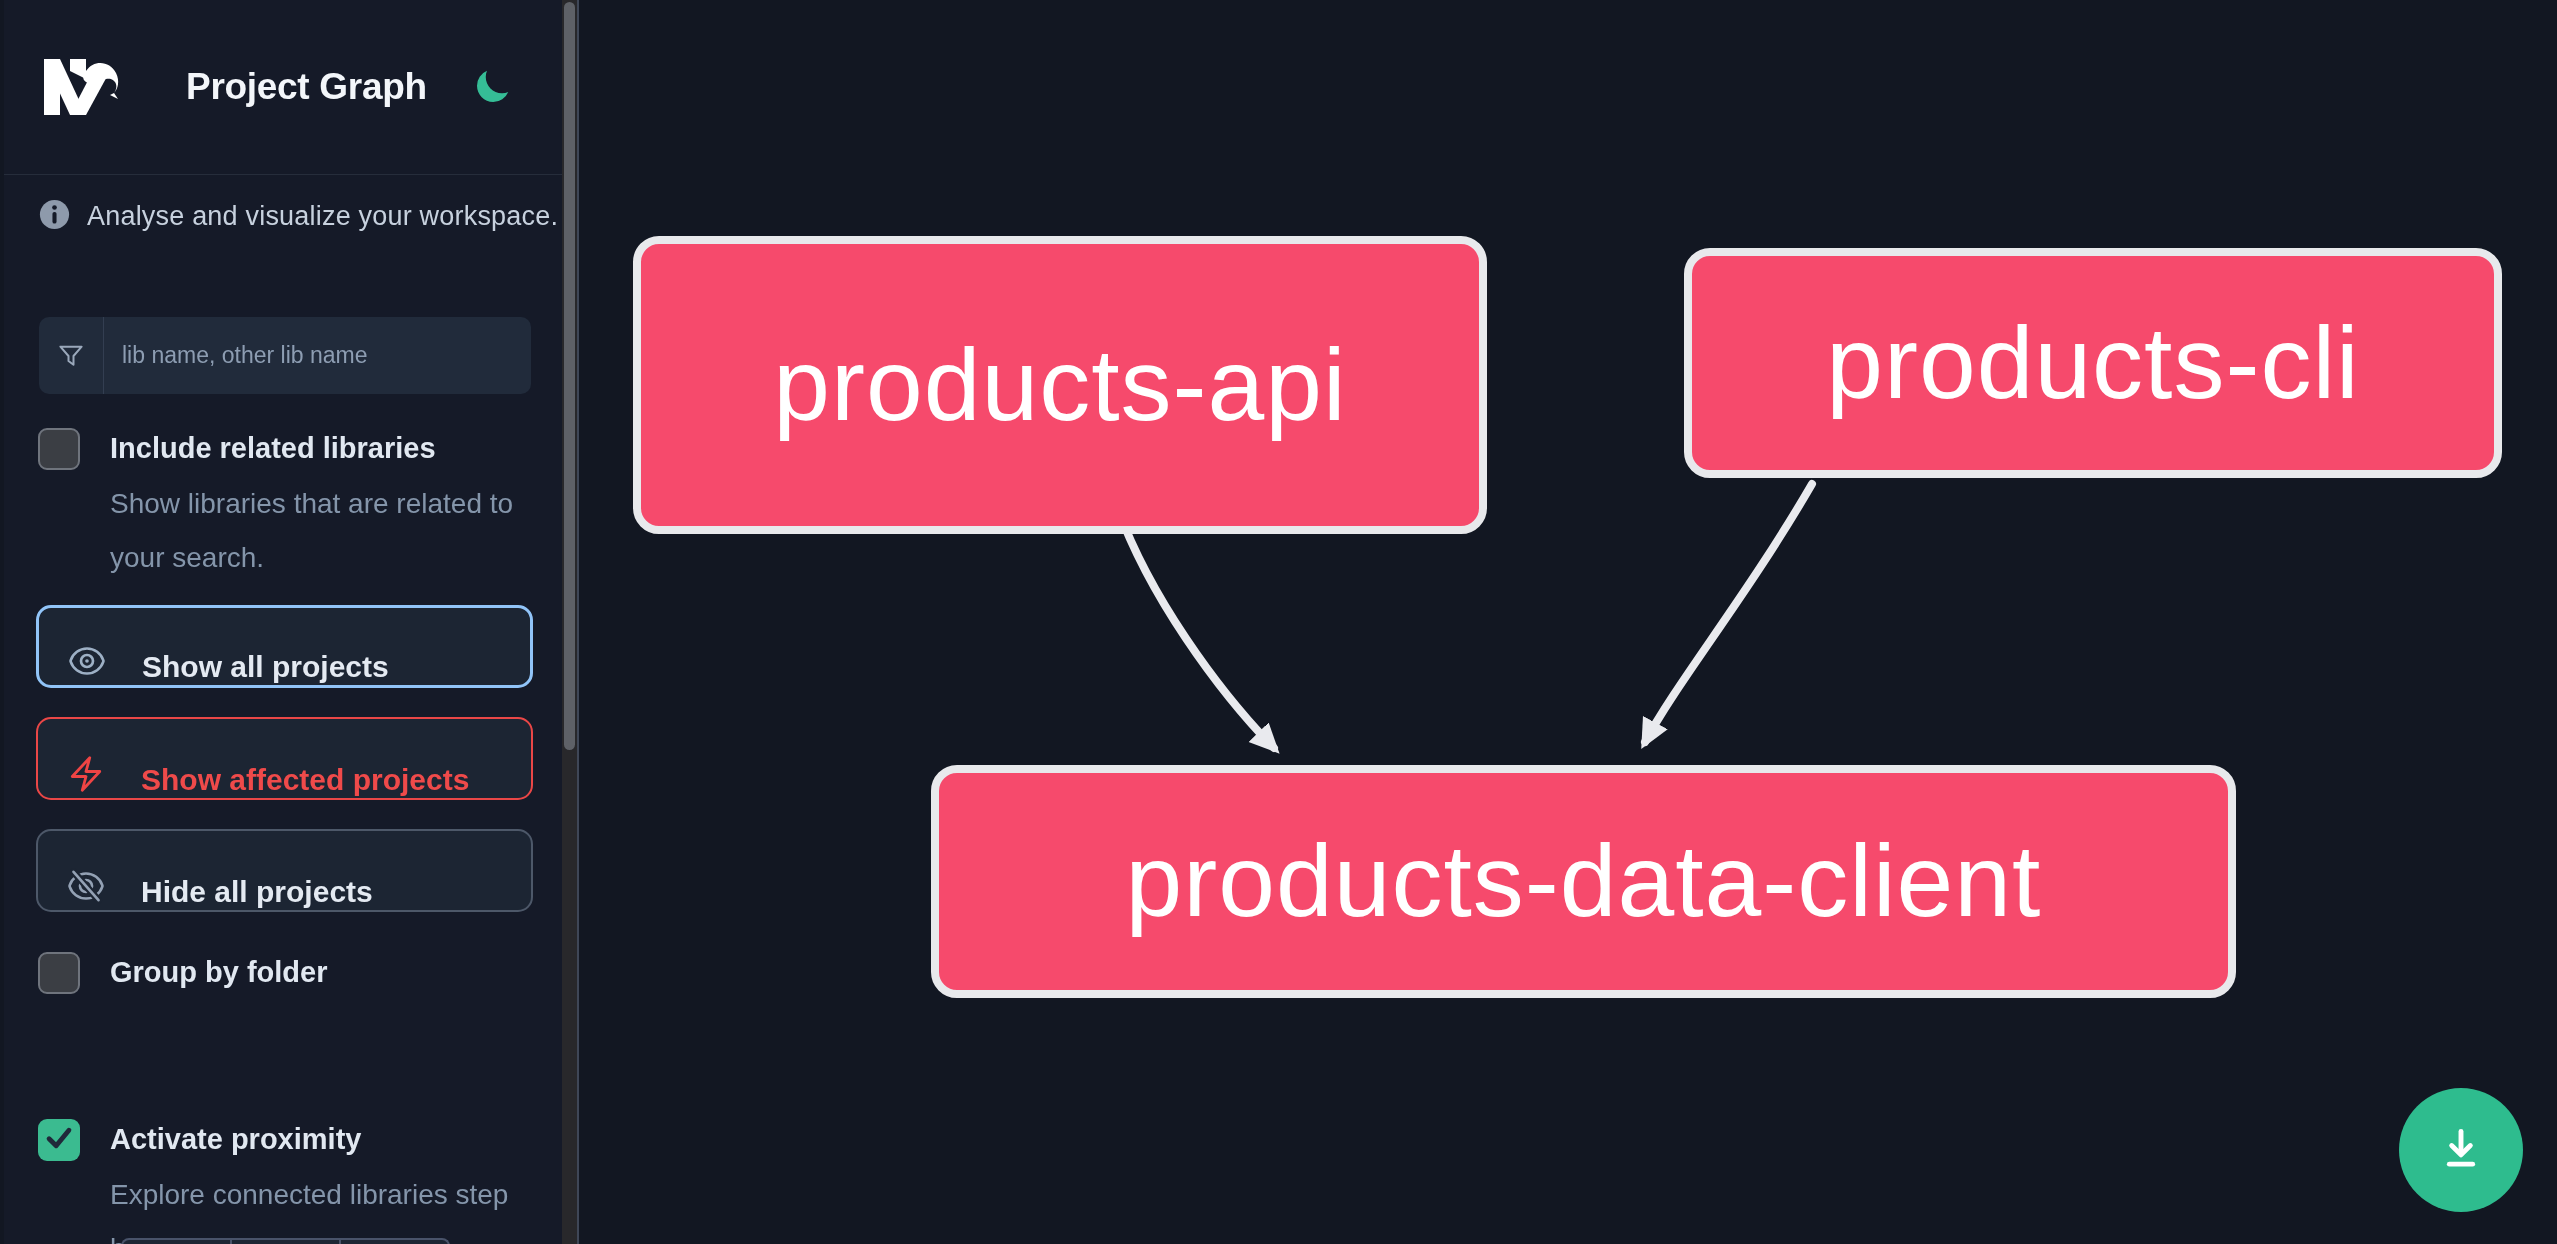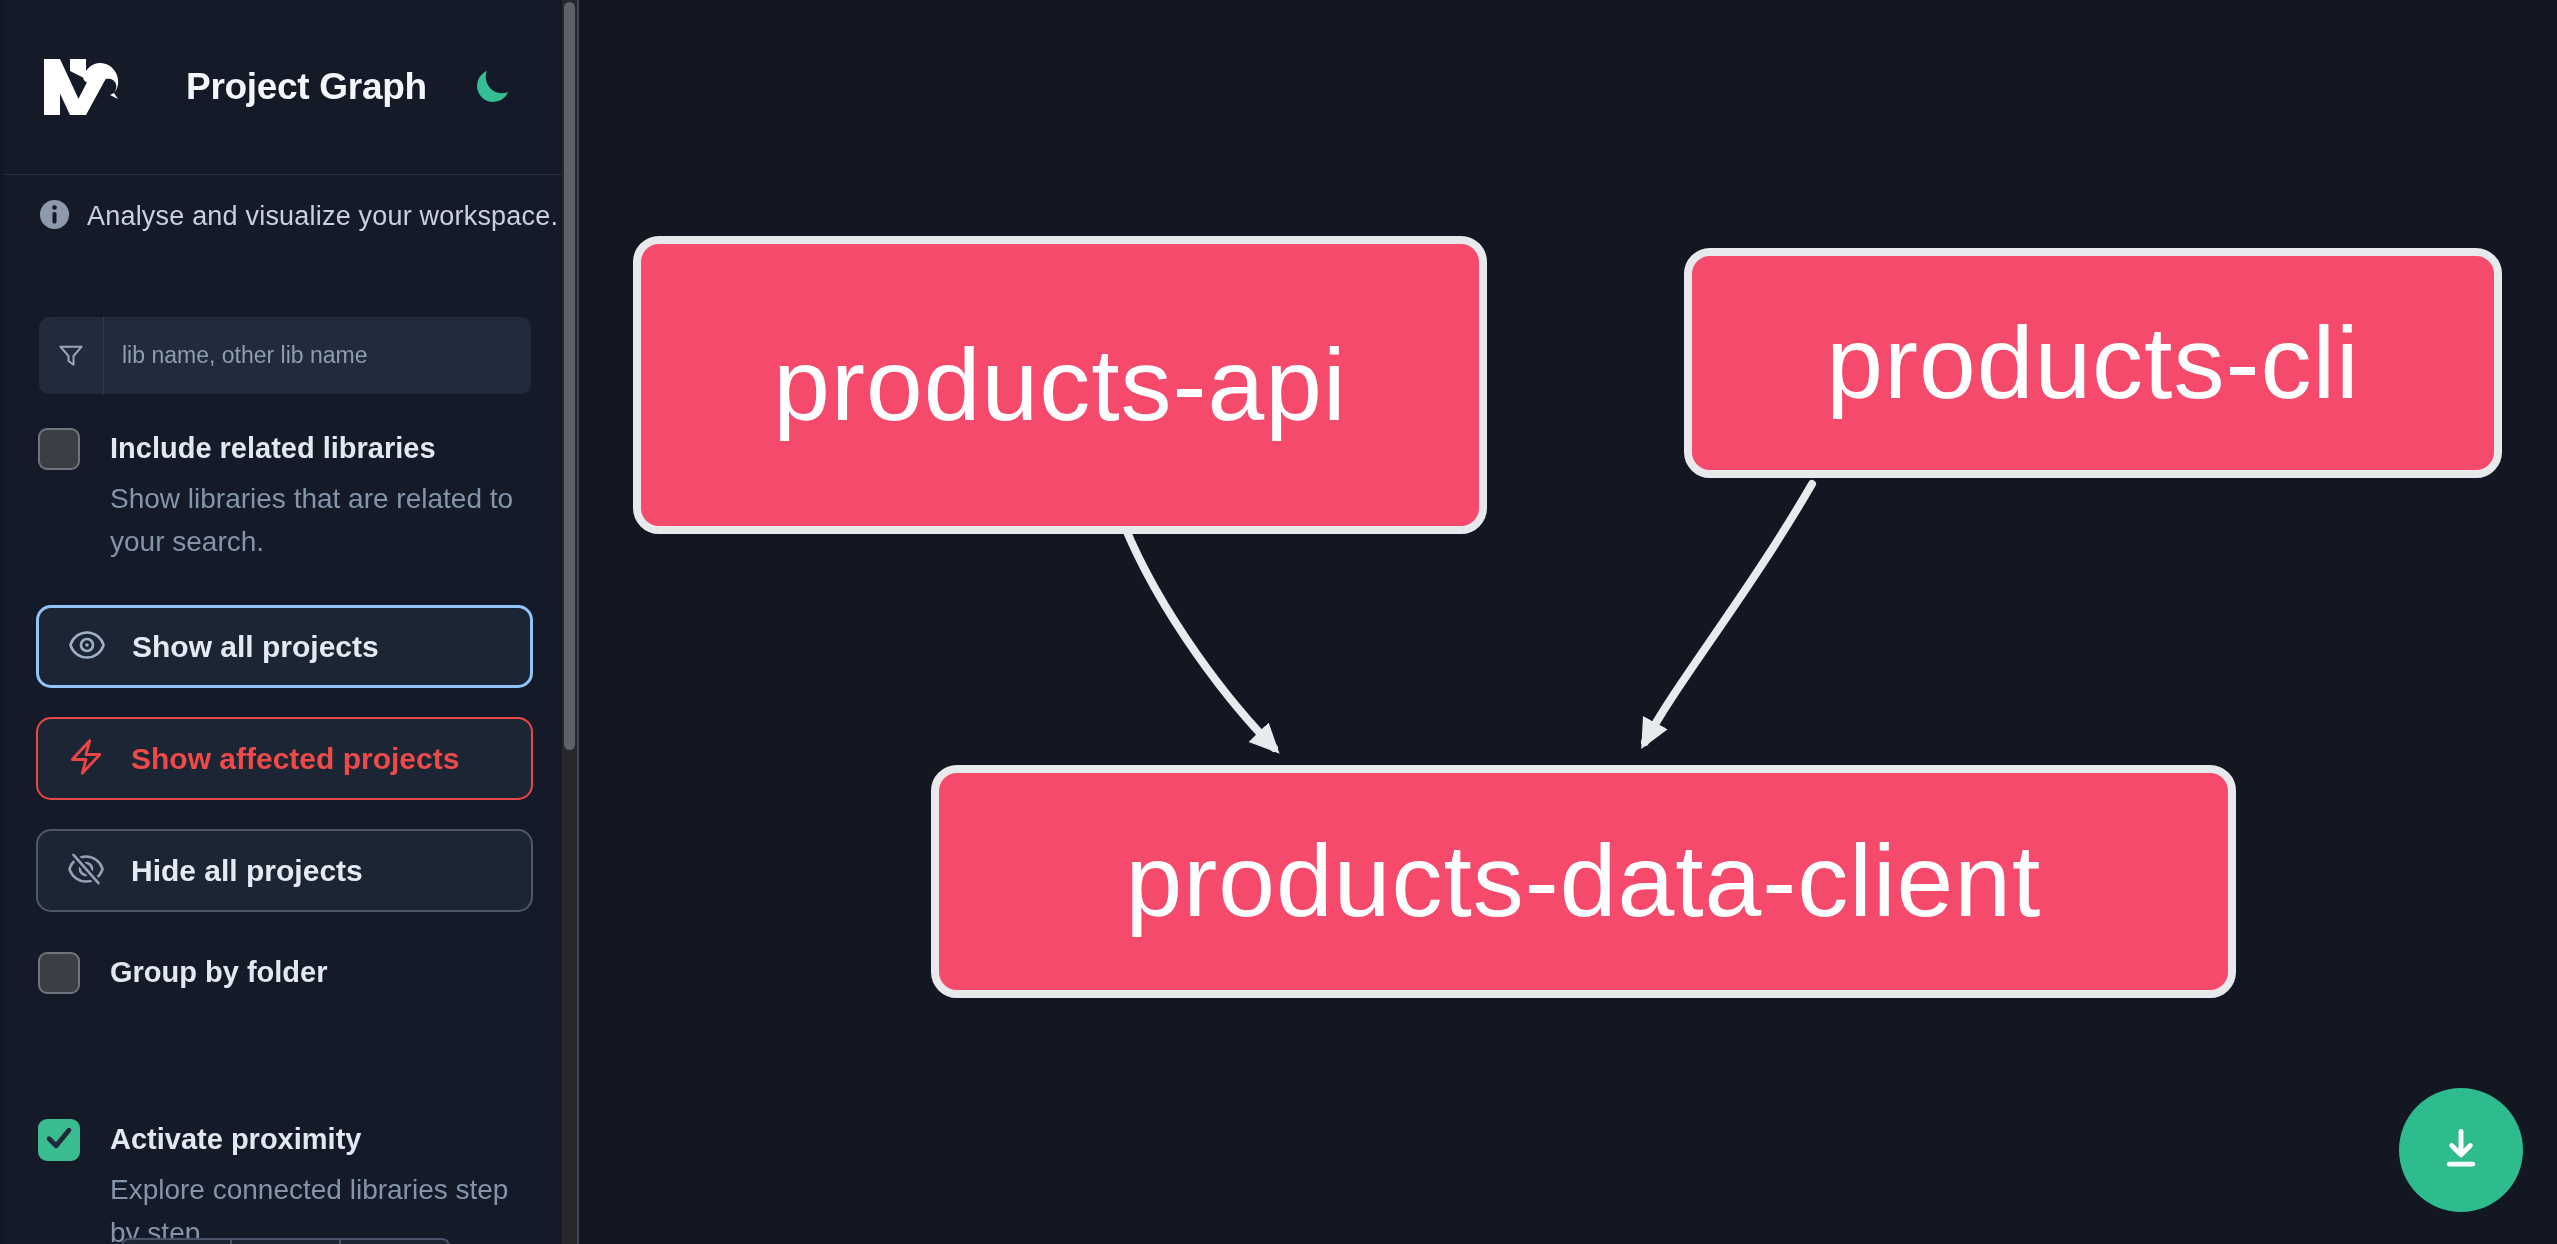--- a/index.html
+++ b/index.html
@@ -17,22 +17,22 @@
   .row-info{position:absolute;left:33px;top:197px;display:flex;align-items:center;gap:15px;}
   .row-info .txt{font-size:27px;font-weight:500;color:#c7d1de;letter-spacing:.2px;}
   .search{position:absolute;left:35px;top:317px;width:492px;height:77px;background:#212b3b;border-radius:10px;display:flex;align-items:stretch;overflow:hidden;}
   .search .icon-cell{width:64px;display:flex;align-items:center;justify-content:center;border-right:1px solid #333e51;}
   .search input{flex:1;background:transparent;border:none;outline:none;color:#cfd9e6;font-size:23px;font-family:"Liberation Sans",sans-serif;padding:8px 18px;}
   .search input::placeholder{color:#8d9db2;}
   .chk-row{position:absolute;left:34px;display:grid;grid-template-columns:42px auto;column-gap:30px;width:505px;}
   .checkbox{width:42px;height:42px;border-radius:9px;box-sizing:border-box;background:#3b3e44;border:2px solid #6f747d;cursor:pointer;}
   .checkbox.checked{background:#3bbb90;border:none;display:flex;align-items:center;justify-content:center;}
   .chk-label{font-size:29px;font-weight:700;color:#e1e8f1;padding-top:4px;}
-  .chk-desc{font-size:28px;font-weight:400;color:#8495aa;line-height:43px;margin-top:12px;white-space:pre-line;}
-  .sb-btn{position:absolute;left:32px;width:497px;height:83px;border-radius:15px;background:#1c2533;display:flex;align-items:center;padding-left:28px;gap:25px;box-sizing:border-box;cursor:pointer;font-family:"Liberation Sans",sans-serif;}
+  .chk-desc{font-size:28px;font-weight:400;color:#8495aa;line-height:54px;margin-top:12px;white-space:pre-line;}
+  .sb-btn{position:absolute;left:32px;width:497px;height:83px;border-radius:15px;background:#1c2533;display:flex;align-items:flex-end;padding-left:28px;gap:35px;box-sizing:border-box;cursor:pointer;font-family:"Liberation Sans",sans-serif;}
   .sb-btn .lbl{font-size:30px;font-weight:700;color:#e4eaf2;}
   .btn-all{top:605px;border:3px solid #91c4f8;}
   .btn-affected{top:717px;border:2px solid #ea4747;}
   .btn-affected .lbl{color:#ef4a4a;}
   .btn-hide{top:829px;border:2px solid #4d5869;}
   .partial-group{position:absolute;left:117px;top:1238px;width:325px;height:6px;background:#1d2634;border:2px solid #49536a;border-bottom:none;border-radius:8px 8px 0 0;display:flex;}
   .partial-group .seg{flex:1;border-right:2px solid #49536a;}
   .partial-group .seg:last-child{border-right:none;}
   
   .scrollbar{position:absolute;left:562px;top:0;width:17px;height:1244px;background:#28282b;border-right:2px solid #3f4757;box-sizing:border-box;}

